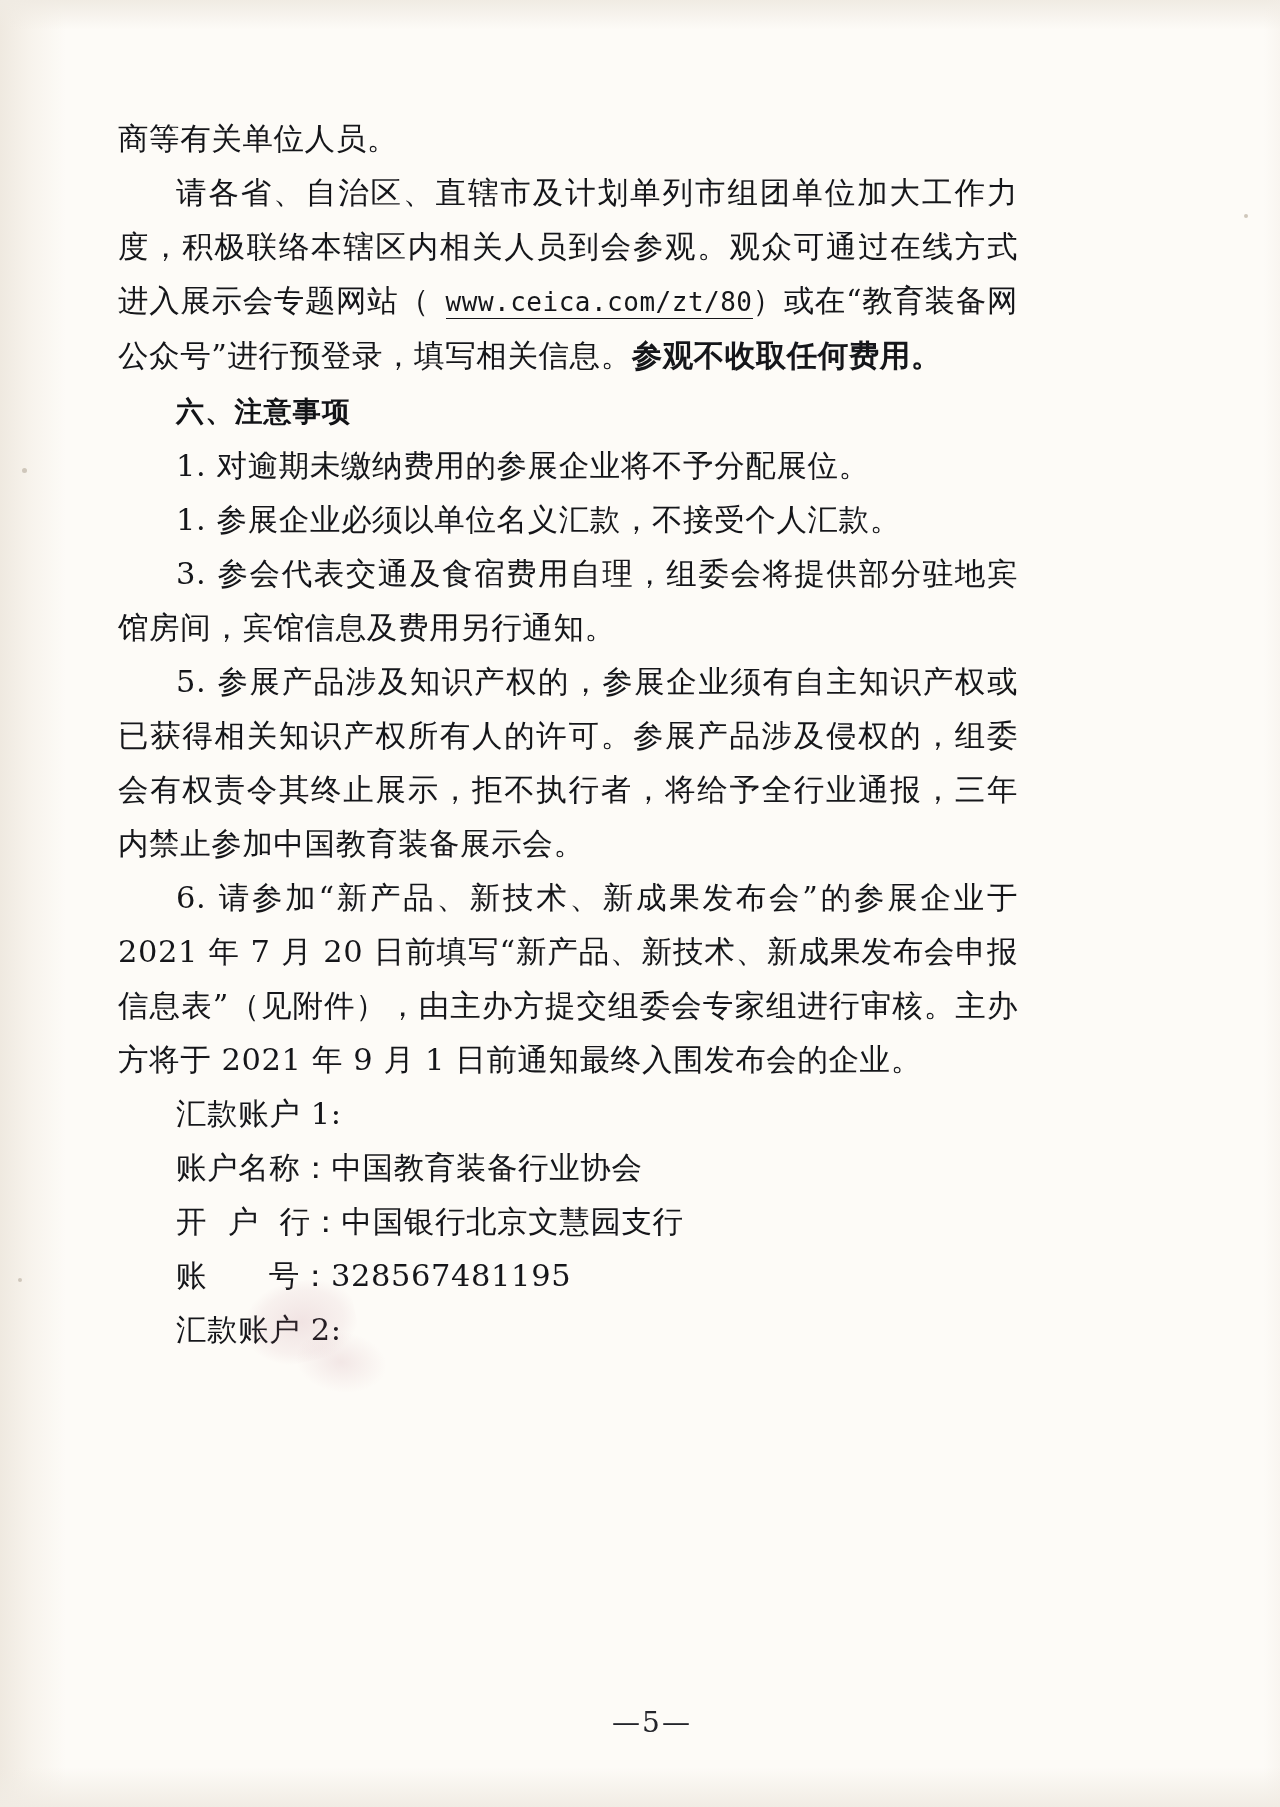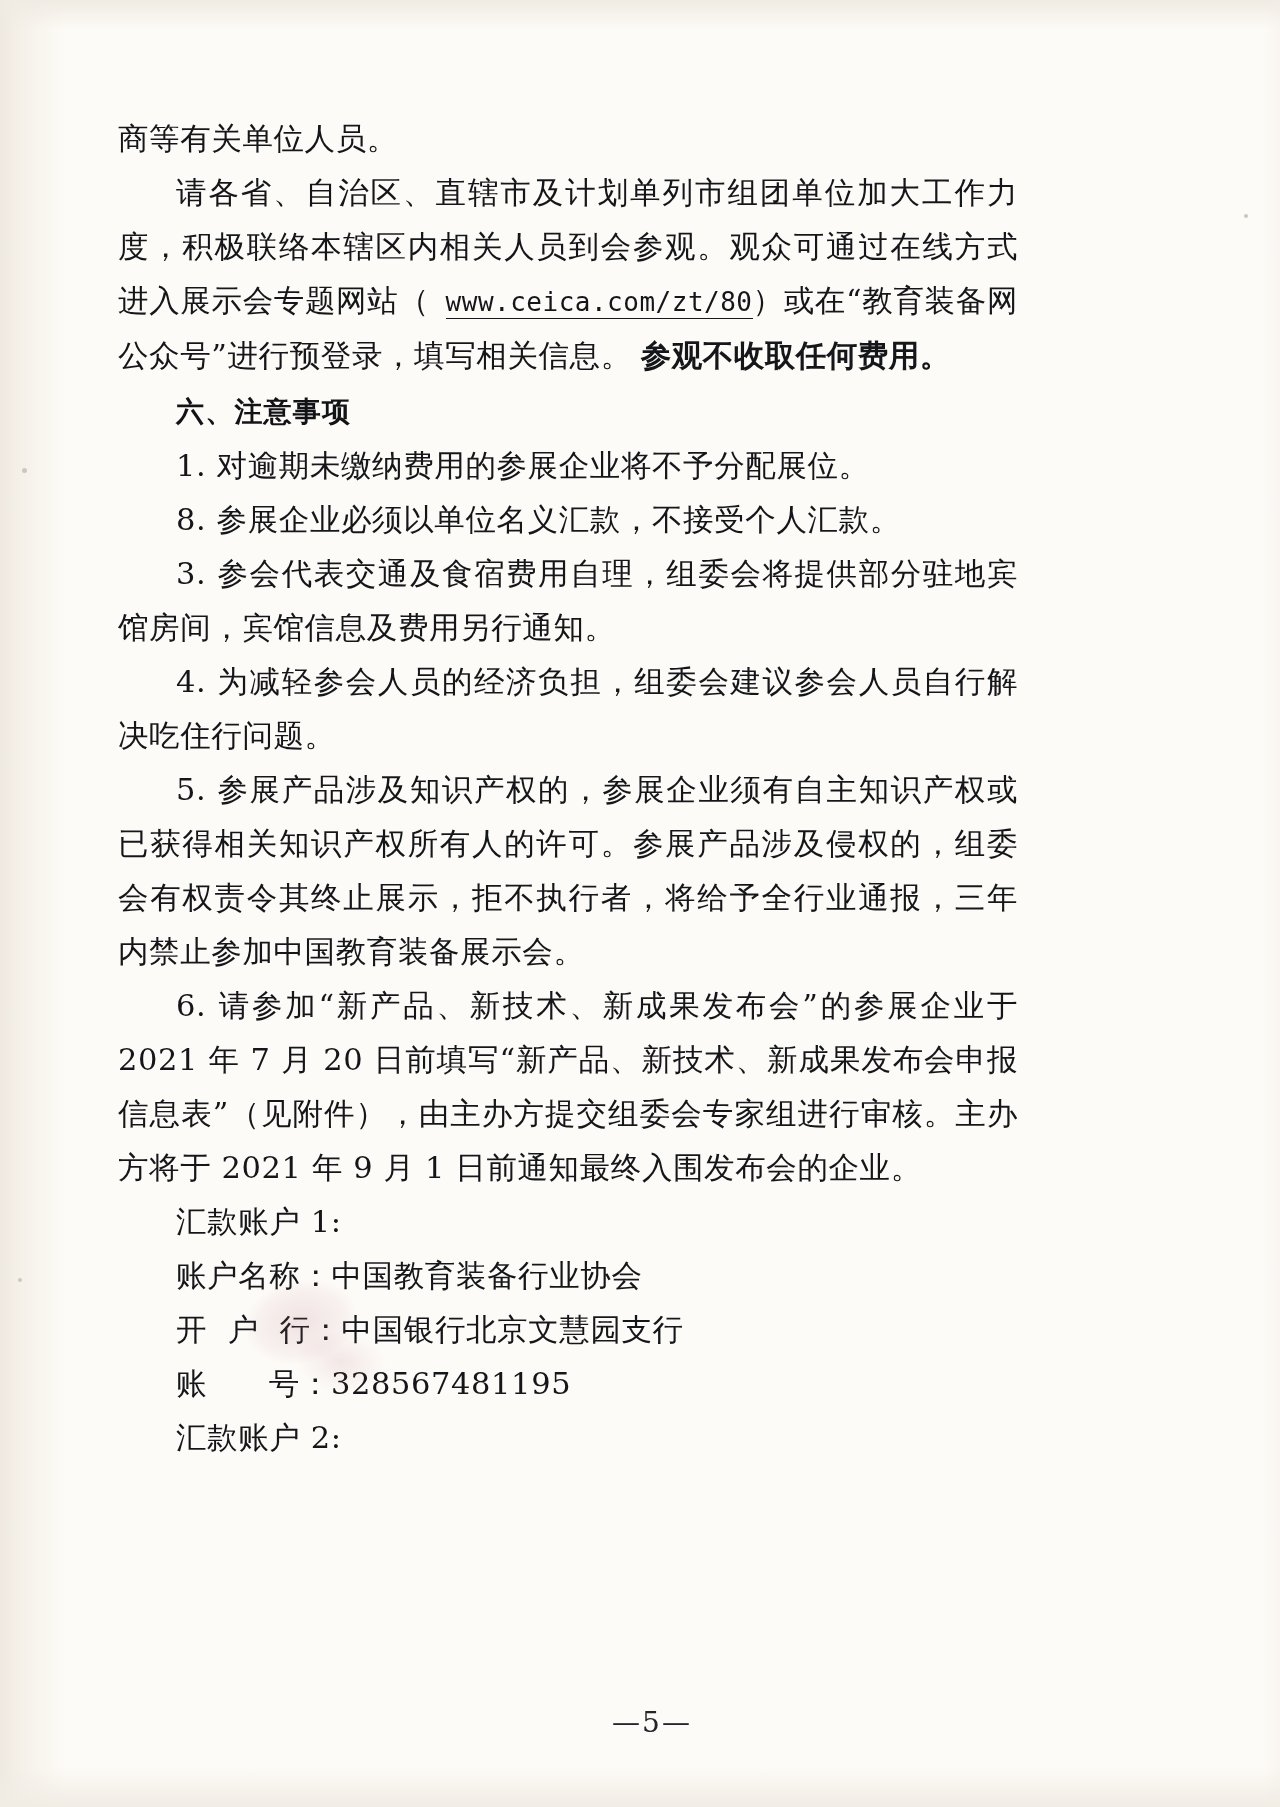--- a/index.html
+++ b/index.html
@@ -74,21 +74,20 @@
     font-weight: 700;
     letter-spacing: 1.2px;
     text-indent: 58px;
     margin: 0;
     font-family: "DejaVu Sans", sans-serif;
   }
   .bold-inline {
     font-weight: 700;
     font-family: Liberation Mono, monospace;
     letter-spacing: 0.5px;
-    margin-left: 9px;
   }
   .link {
     font-family: "DejaVu Sans Mono", monospace;
     font-size: 26px;
     letter-spacing: 0.5px;
     color: #15161a;
     text-decoration: none;
     border-bottom: 1.5px solid #15161a;
     padding-bottom: 1px;
     margin-left: 16px;
@@ -161,23 +160,22 @@
 
   <div class="content">
 
     <p class="para">商等有关单位人员。</p>
 
     <p class="para indent"><span>请各省、自治区、直辖市及计划单列市组团单位加大工作力度，积极联络本辖区内相关人员到会参观。观众可通过在线方式进入展示会专题网站（</span><a class="link" href="#">www.ceica.com/zt/80</a><span>）或在“教育装备网公众号”进行预登录，填写相关信息。</span><span class="bold-inline">参观不收取任何费用。</span></p>
 
     <h2 class="heading">六、注意事项</h2>
 
     <p class="para indent">1. 对逾期未缴纳费用的参展企业将不予分配展位。</p>
-    <p class="para indent">8. 参展企业必须以单位名义汇款，不接受个人汇款。</p>
+    <p class="para indent">1. 参展企业必须以单位名义汇款，不接受个人汇款。</p>
     <p class="para indent">3. 参会代表交通及食宿费用自理，组委会将提供部分驻地宾馆房间，宾馆信息及费用另行通知。</p>
-    <p class="para indent">4. 为减轻参会人员的经济负担，组委会建议参会人员自行解决吃住行问题。</p>
     <p class="para indent">5. 参展产品涉及知识产权的，参展企业须有自主知识产权或已获得相关知识产权所有人的许可。参展产品涉及侵权的，组委会有权责令其终止展示，拒不执行者，将给予全行业通报，三年内禁止参加中国教育装备展示会。</p>
     <p class="para indent">6. 请参加“新产品、新技术、新成果发布会”的参展企业于 2021 年 7 月 20 日前填写“新产品、新技术、新成果发布会申报信息表”（见附件），由主办方提交组委会专家组进行审核。主办方将于 2021 年 9 月 1 日前通知最终入围发布会的企业。</p>
 
 
     <p class="acct-line">汇款账户 1:</p>
 
     <p class="acct-line"><span>账户名称：</span><span>中国教育装备行业协会</span></p>
 
     <p class="acct-line"><span>开  户  行：</span><span>中国银行北京文慧园支行</span></p>
 

